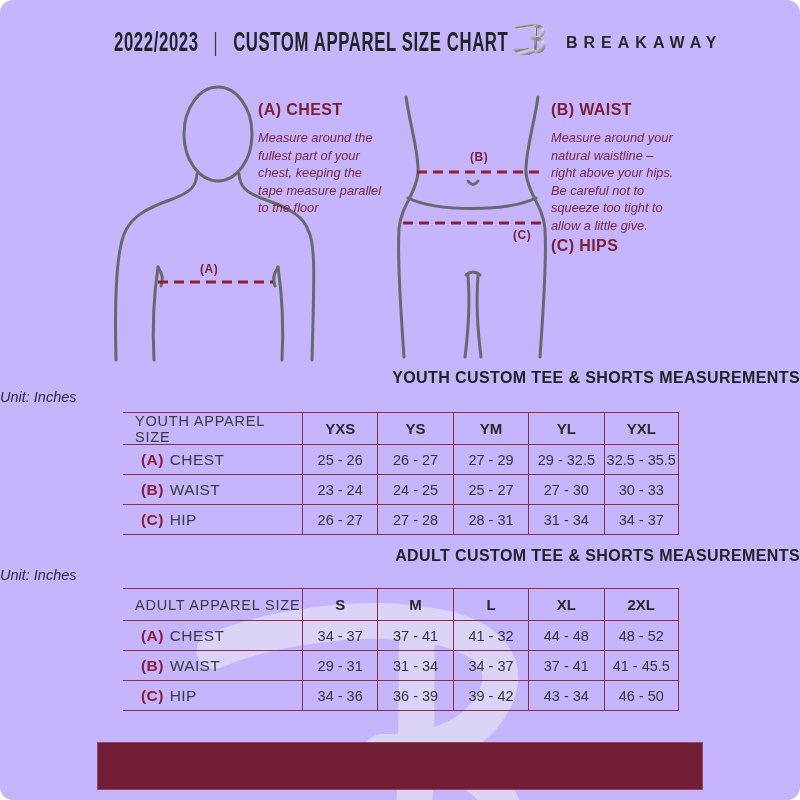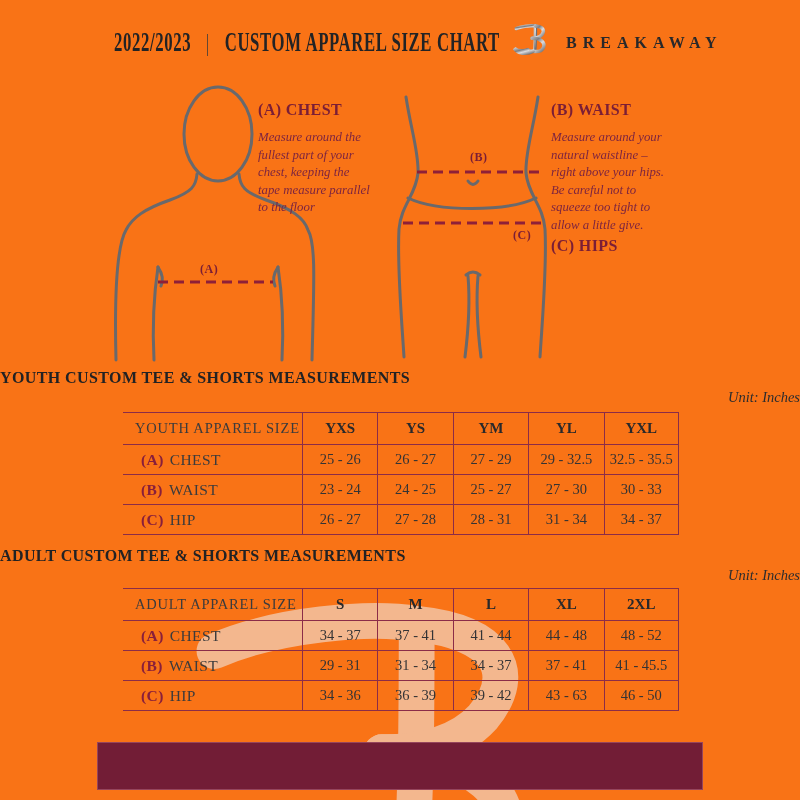--- a/index.html
+++ b/index.html
@@ -1,19 +1,20 @@
 <!DOCTYPE html>
 <html><head>
 <meta charset="utf-8">
 <style>
   html,body{margin:0;padding:0;}
   .canvas{
     position:relative;width:800px;height:800px;overflow:hidden;
-    background:#f97316;
-    font-family:Liberation Serif, serif;
+    background:#c4b5fd;
+    font-family:Liberation Sans, sans-serif;
+    border-radius:13px;
     -webkit-font-smoothing:antialiased;
   }
   
   .header-text{
     position:absolute;left:114px;top:27px;
     display:flex;align-items:center;gap:24px;
     transform:scaleX(0.62);transform-origin:left center;
     font-weight:bold;color:#232325;font-size:27px;letter-spacing:1px;white-space:nowrap;
   }
   .header-sep{font-weight:normal;color:#3a3a3c;font-size:25px;}
@@ -37,25 +38,25 @@
   
   .fig{position:absolute;overflow:visible;}
   .fig-label{
     position:absolute;font-size:12px;font-weight:bold;color:#7b1e36;letter-spacing:0.5px;
   }
   .lbl-a{left:200px;top:262px;}
   .lbl-b{left:470px;top:150px;}
   .lbl-c{left:513px;top:228px;}
   
   .sec-title{
+    position:absolute;left:0;width:800px;text-align:right;
+    font-size:16px;font-weight:bold;color:#222224;letter-spacing:0.4px;
+  }
+  .sec-unit{
     position:absolute;left:0;width:800px;text-align:left;
-    font-size:16px;font-weight:bold;color:#222224;letter-spacing:0.4px;
-  }
-  .sec-unit{
-    position:absolute;left:0;width:800px;text-align:right;
     font-size:14.5px;font-style:italic;color:#2c2c2e;font-weight:500;
   }
   .youth-title{top:369px;}
   .youth-unit{top:389px;}
   .adult-title{top:547px;}
   .adult-unit{top:567px;}
   
   .stable{
     position:absolute;left:123px;width:556px;
     border-bottom:1.6px solid #8b2c48;z-index:2;
@@ -236,21 +237,21 @@
       <div class="cell sizehead">XL</div>
       <div class="cell sizehead">2XL</div>
     </div>
     <div class="trow body">
       <div class="cell labelcol">
         <span class="pfx">(A)</span>
         <span>CHEST</span>
       </div>
       <div class="cell">34 - 37</div>
       <div class="cell">37 - 41</div>
-      <div class="cell">41 - 44</div>
+      <div class="cell">41 - 32</div>
       <div class="cell">44 - 48</div>
       <div class="cell">48 - 52</div>
     </div>
     <div class="trow body">
       <div class="cell labelcol">
         <span class="pfx">(B)</span>
         <span>WAIST</span>
       </div>
       <div class="cell">29 - 31</div>
       <div class="cell">31 - 34</div>
@@ -259,20 +260,20 @@
       <div class="cell">41 - 45.5</div>
     </div>
     <div class="trow body">
       <div class="cell labelcol">
         <span class="pfx">(C)</span>
         <span>HIP</span>
       </div>
       <div class="cell">34 - 36</div>
       <div class="cell">36 - 39</div>
       <div class="cell">39 - 42</div>
-      <div class="cell">43 - 63</div>
+      <div class="cell">43 - 34</div>
       <div class="cell">46 - 50</div>
     </div>
   </div>
 
   <div class="footer-bar"></div>
 
 </div>
 
 </body></html>

